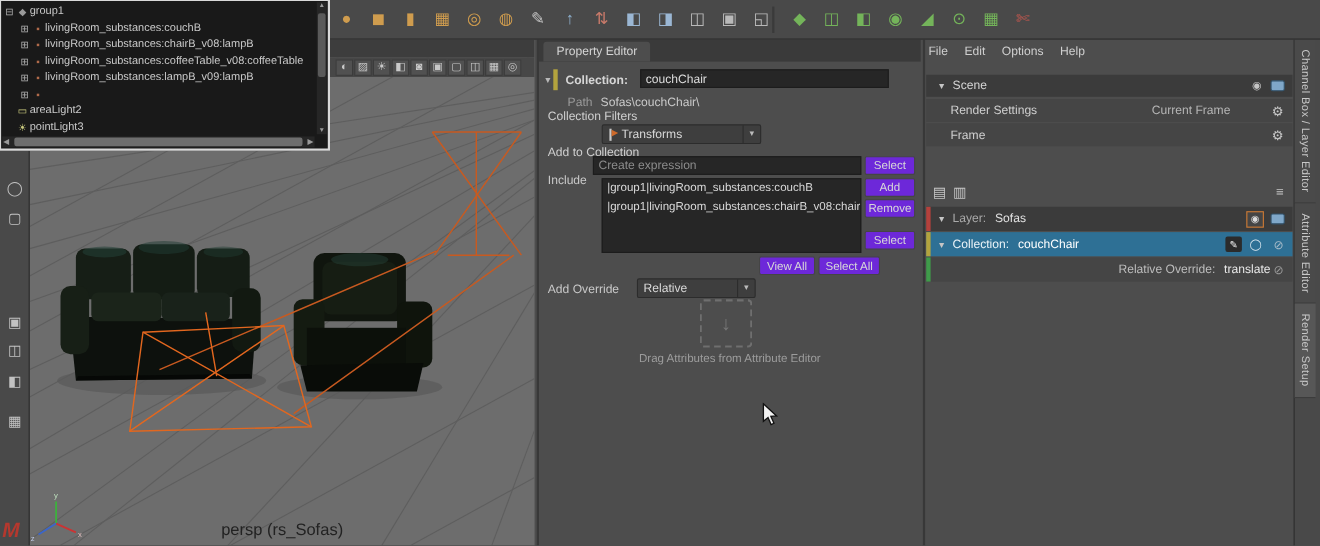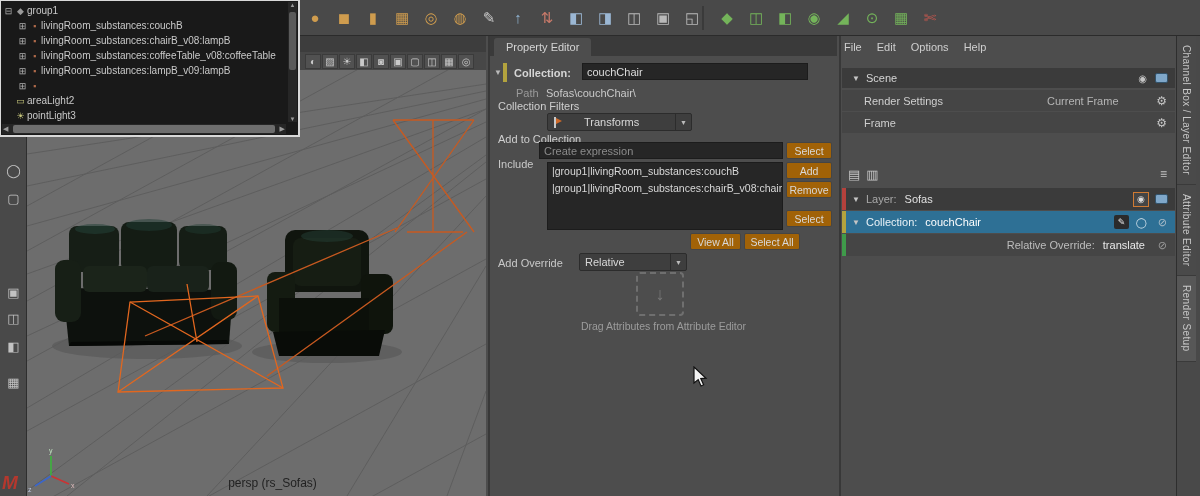--- a/index.html
+++ b/index.html
@@ -28,21 +28,21 @@
   
   .viewport { position:absolute; left:27px; top:36px; width:459px; height:460px;
               background:#6d6d6d; overflow:hidden; z-index:1; }
   .vp-menubar { position:absolute; left:0; top:0; width:100%; height:16px; background:#3d3d3d; z-index:2; }
   .vp-toolbar { position:absolute; left:0; top:16px; width:100%; height:18px; background:#474747;
                 display:flex; align-items:center; padding-left:278px; gap:1px; z-index:2; }
   .vp-tb-icon { width:16px; height:15px; display:flex; align-items:center; justify-content:center;
                 font-size:10px; color:#c9c9c9; background:#515151; border:1px solid #3b3b3b; cursor:pointer; }
   .scene-svg { position:absolute; left:0; top:0; width:459px; height:460px; z-index:1; }
   .vp-label { position:absolute; left:50%; transform:translateX(-50%); bottom:6px;
-              color:#222; font-size:12px; z-index:2;margin-left:16px; }
+              color:#222; font-size:15px; z-index:2; }
   
   .outliner { position:absolute; left:0; top:0; width:300px; height:137px; background:#191919;
               border:1px solid #d9d9d9; border-right-width:2px; border-bottom-width:2px; z-index:50; }
   .orows { position:absolute; left:2px; top:2px; right:12px; bottom:13px; overflow:hidden; }
   .orow { height:15px; display:flex; align-items:center; font-size:10px; color:#c9c9c9;
           white-space:nowrap; cursor:pointer; }
   .orow[data-depth="1"] { padding-left:14px; }
   .orow .exp { width:11px; font-size:9px; color:#b0b0b0; text-align:center; }
   .orow .oicon { width:13px; text-align:center; font-size:9px; }
   .vscroll { position:absolute; right:1px; top:1px; bottom:13px; width:9px; background:#262626; }
@@ -56,25 +56,25 @@
   .prop-panel { position:absolute; left:488px; top:36px; width:349px; height:460px;
                 background:#4d4d4d; border-left:2px solid #383838; z-index:3; }
   .pe-tabbar { position:absolute; left:0; top:0; width:100%; height:20px; background:#3a3a3a; }
   .pe-tab { position:absolute; left:4px; top:2px; padding:3px 12px; background:#4d4d4d;
             border-radius:3px 3px 0 0; color:#d5d5d5; cursor:pointer; }
   .stripe { position:absolute; width:4px; }
   .pe-label { color:#c9c9c9; position:absolute; }
   .pe-input { position:absolute; background:#262626; border:1px solid #1c1c1c; color:#ddd;
               font-size:11px; height:17px; padding:0 4px; font-family:"Liberation Sans",sans-serif; }
   .pe-input::placeholder { color:#8b8b8b; }
-  .btn { position:absolute; background:#a16207; border:1px solid #454545; border-radius:2px;
+  .btn { position:absolute; background:#6d28d9; border:1px solid #454545; border-radius:2px;
          color:#d8d8d8; font-size:10.5px; display:flex; align-items:center; justify-content:center;
          height:17px; cursor:pointer; }
   .dropdown { position:absolute; height:18px; background:#3e3e3e; border:1px solid #2c2c2c;
-              border-radius:2px; display:flex; align-items:center; padding-left:5px; gap:22px;
+              border-radius:2px; display:flex; align-items:center; padding-left:5px; gap:3px;
               color:#d8d8d8; cursor:pointer; }
   .dropdown .dd-arrow { margin-left:auto; width:16px; height:100%; display:flex; align-items:center;
                         justify-content:center; font-size:7px; color:#bbb; border-left:1px solid #2c2c2c; }
   .flag { display:inline-block; position:relative; width:9px; height:11px; }
   .flag::before { content:""; position:absolute; left:1px; top:0; width:2px; height:11px; background:#c9c9c9; }
   .flag::after { content:""; position:absolute; left:3px; top:1px; width:0; height:0;
                  border-left:6px solid #cf6a2a; border-top:3px solid transparent; border-bottom:3px solid transparent; }
   .pe-list { position:absolute; left:57px; top:126px; width:236px; height:68px;
              background:#262626; border:1px solid #1c1c1c; overflow:hidden; }
   .pe-list-item { padding:1px 4px; color:#d8d8d8; font-size:10.5px; line-height:15px; white-space:nowrap; cursor:pointer; }
@@ -483,21 +483,21 @@
     <span style="margin-left:24px;color:#eaf2f7">Collection:</span>
     <span style="margin-left:8px;color:#ffffff">couchChair</span>
     <span class="brushbox">✎</span>
     <span class="circ-icon">◯</span>
     <span class="slash-icon">⊘</span>
   </div>
 
   <div class="rs-ovr-row">
     <span class="row-stripe" style="background: rgb(63, 155, 74);"></span>
     <span style="margin-left:auto;margin-right:8px;color:#bdbdbd">Relative Override:</span>
-    <span style="margin-right:30px;color:#e8e8e8">translate</span>
+    <span style="margin-right:20px;color:#e8e8e8">translate</span>
     <span class="slash-icon" style="color:#9a9a9a">⊘</span>
   </div>
 </div>
 
 <div class="right-tabs">
 
     <div class="vtab" data-active="false">Channel Box / Layer Editor</div>
 
     <div class="vtab" data-active="false">Attribute Editor</div>
 

